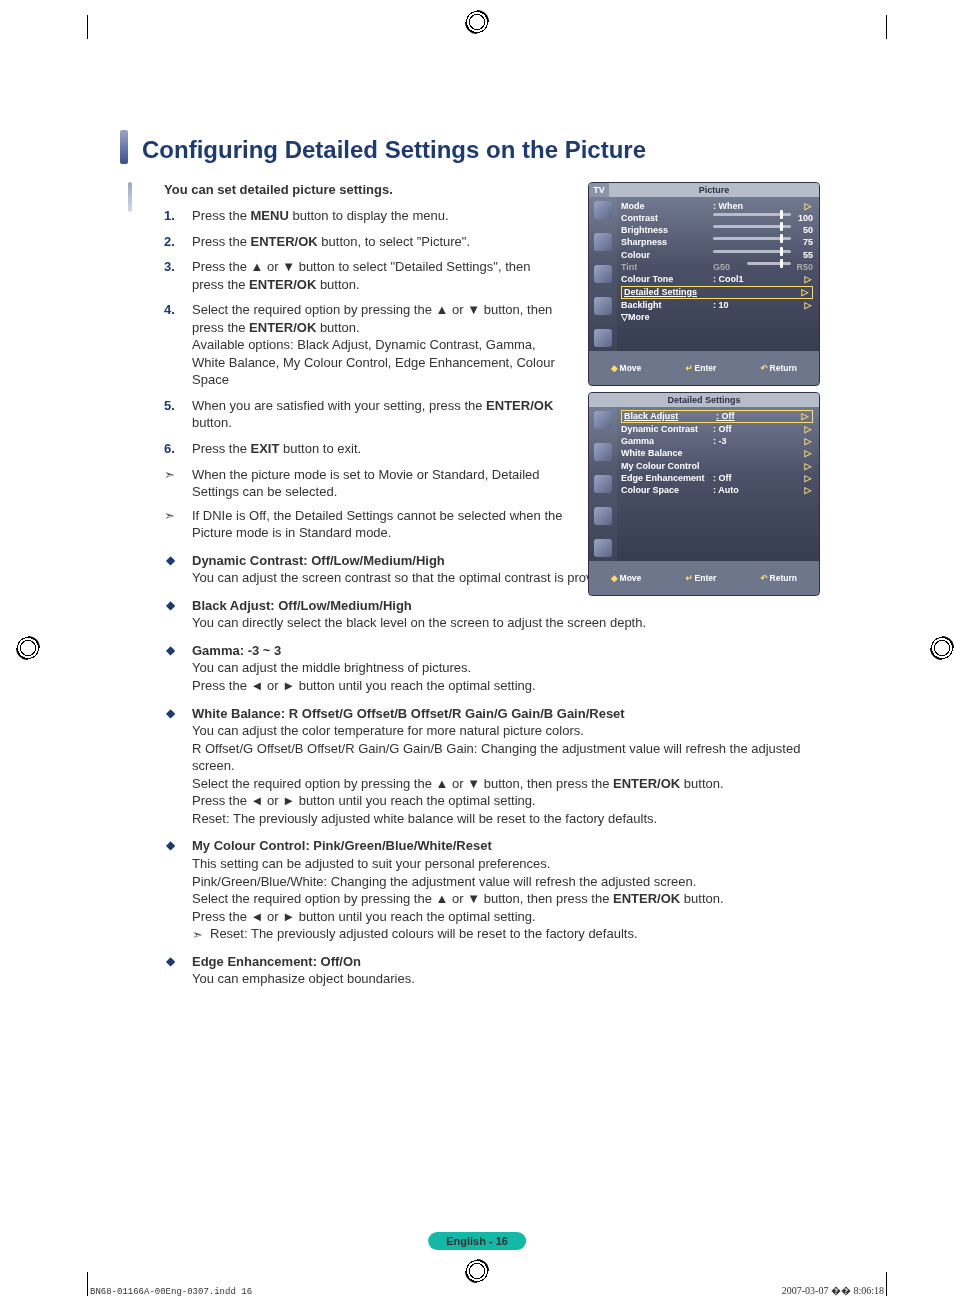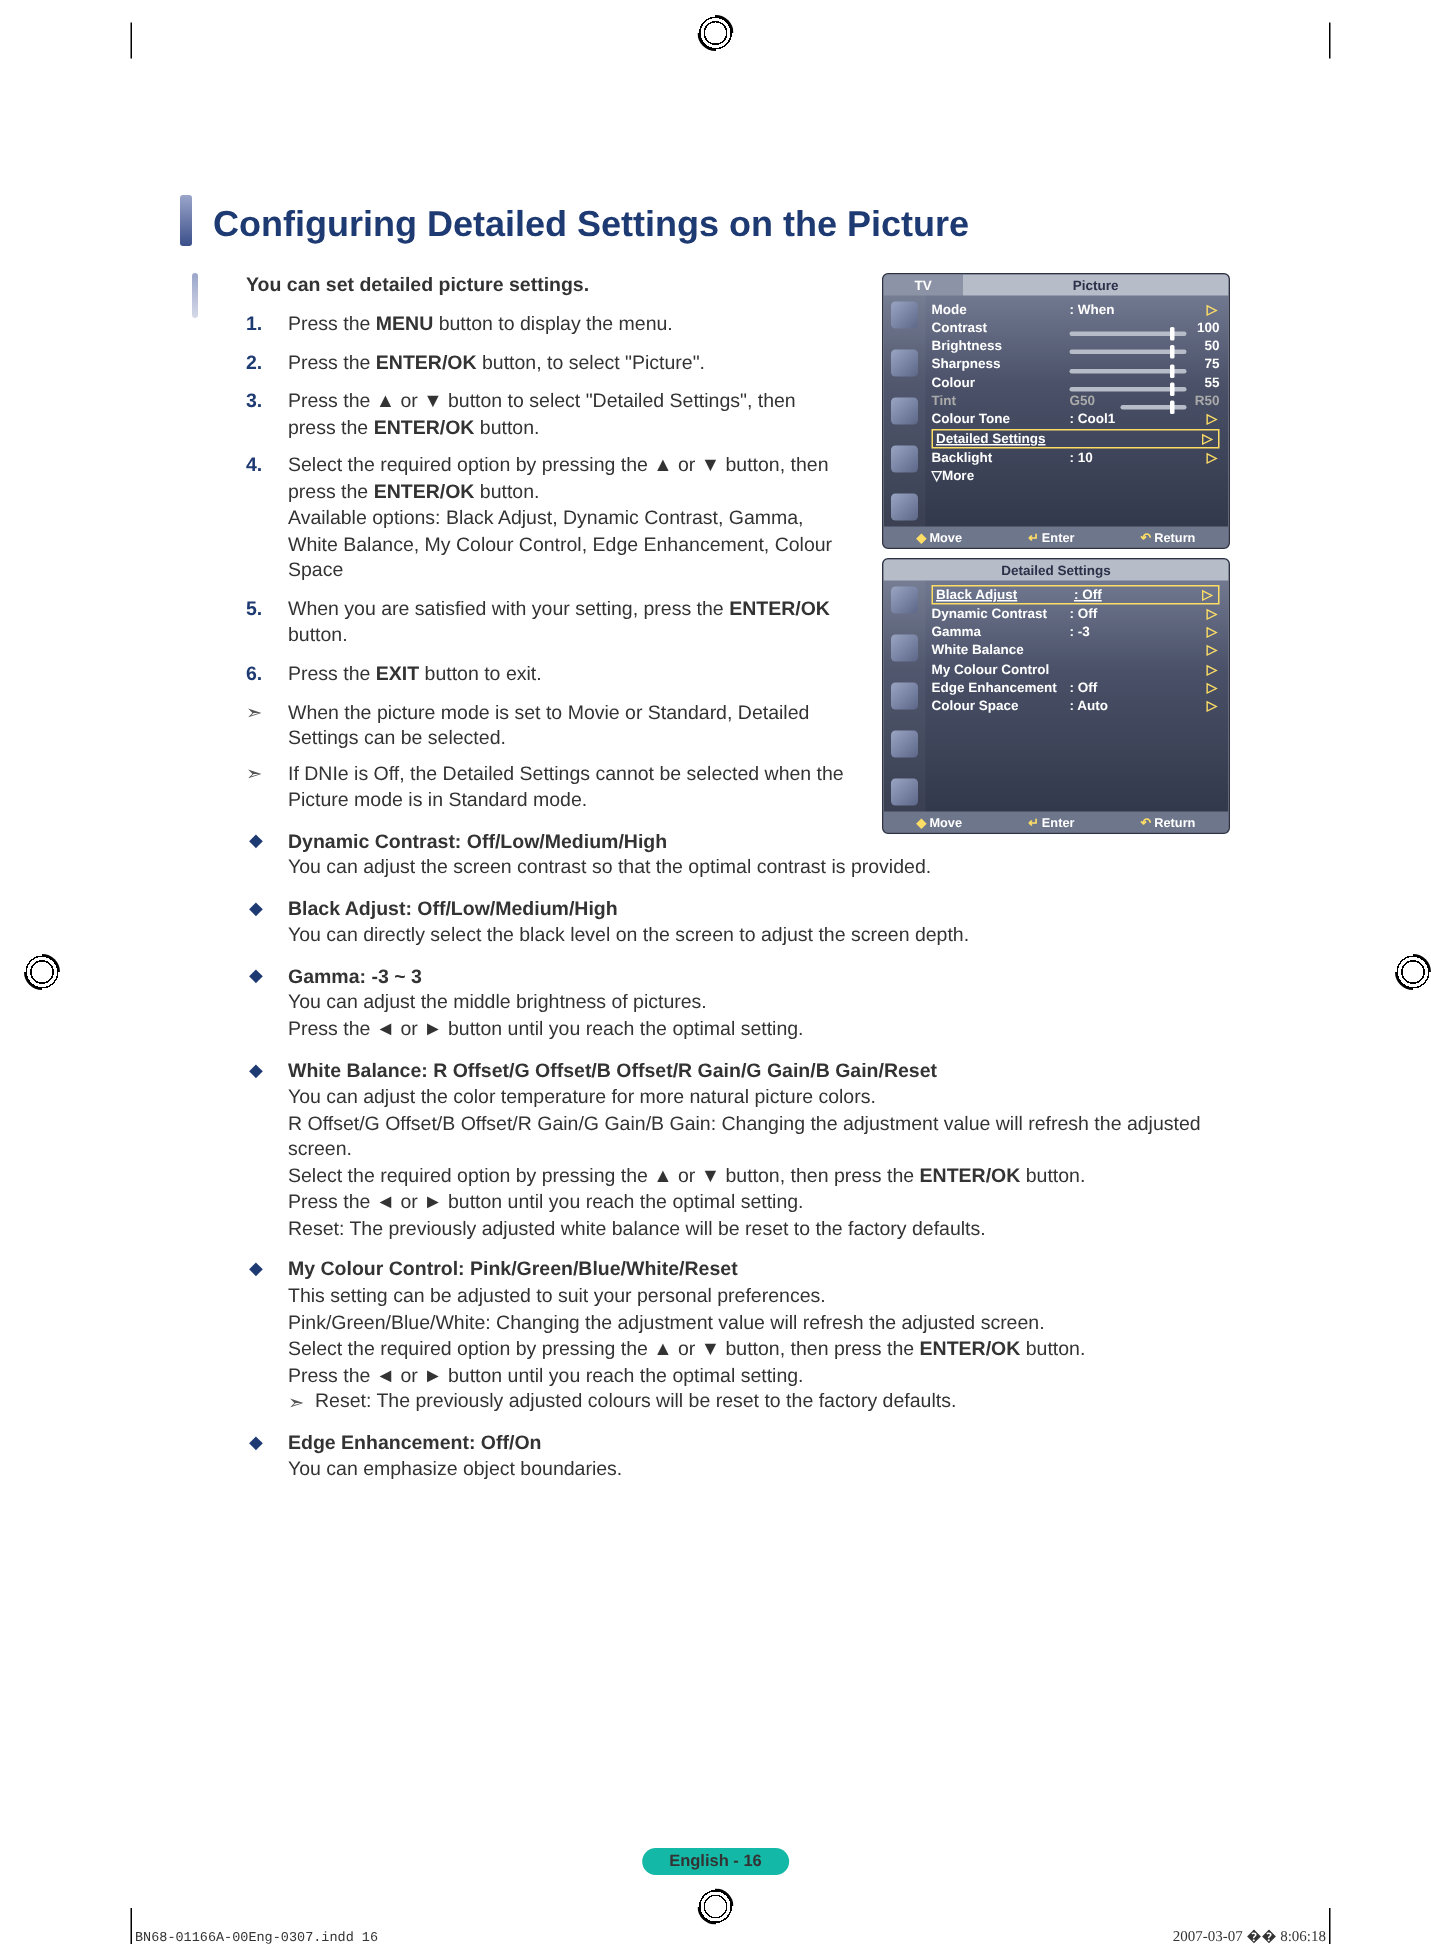--- a/index.html
+++ b/index.html
@@ -157,21 +157,21 @@
     font-weight: bold;
     margin-bottom: 6px;
     overflow: hidden;
   }
   .osd-hdr {
     display: flex;
     font-size: 9px;
   }
   .osd-hdr .tv {
     background: #8c93a6;
-    width: 53px;
+    width: 20px;
     text-align: center;
     padding: 2px 0;
   }
   .osd-hdr .ttl {
     flex: 1;
     background: #b7bcc9;
     color: #2a3148;
     text-align: center;
     padding: 2px 0;
   }
@@ -193,21 +193,21 @@
     border-radius: 3px;
   }
   .osd-rows {
     flex: 1;
     padding: 3px 6px 2px 4px;
     font-size: 9px;
     line-height: 1.25;
   }
   .osd-row {
     display: flex;
-    align-items: flex-end;
+    align-items: flex-start;
     gap: 0;
     padding: 0.5px 0;
   }
   .osd-row .lab { flex: 0 0 92px; font-weight: bold; }
   .osd-row .val { flex: 0 0 34px; font-weight: bold; }
   .osd-row .slider {
     flex: 1;
     height: 3px;
     background: #b7bcc9;
     position: relative;
@@ -228,21 +228,21 @@
     text-align: center;
   }
   .osd-row.sel .lab, .osd-row.sel .val { text-decoration: underline; }
   .osd-row.dim { color: #aaa; }
   .osd-foot {
     display: flex;
     justify-content: space-around;
     align-items: center;
     font-size: 8.5px;
     background: #6e768c;
-    padding: 2px 0;
+    padding: 12px 0;
   }
   .osd-foot span { color: #fff; font-weight: bold; }
   .osd-foot .sym { color: #ffde66; margin-right: 2px; }
 
   .page-footer {
     position: absolute;
     left: 50%; top: 1232px;
     transform: translateX(-50%);
     font-size: 11px;
     font-weight: bold;

